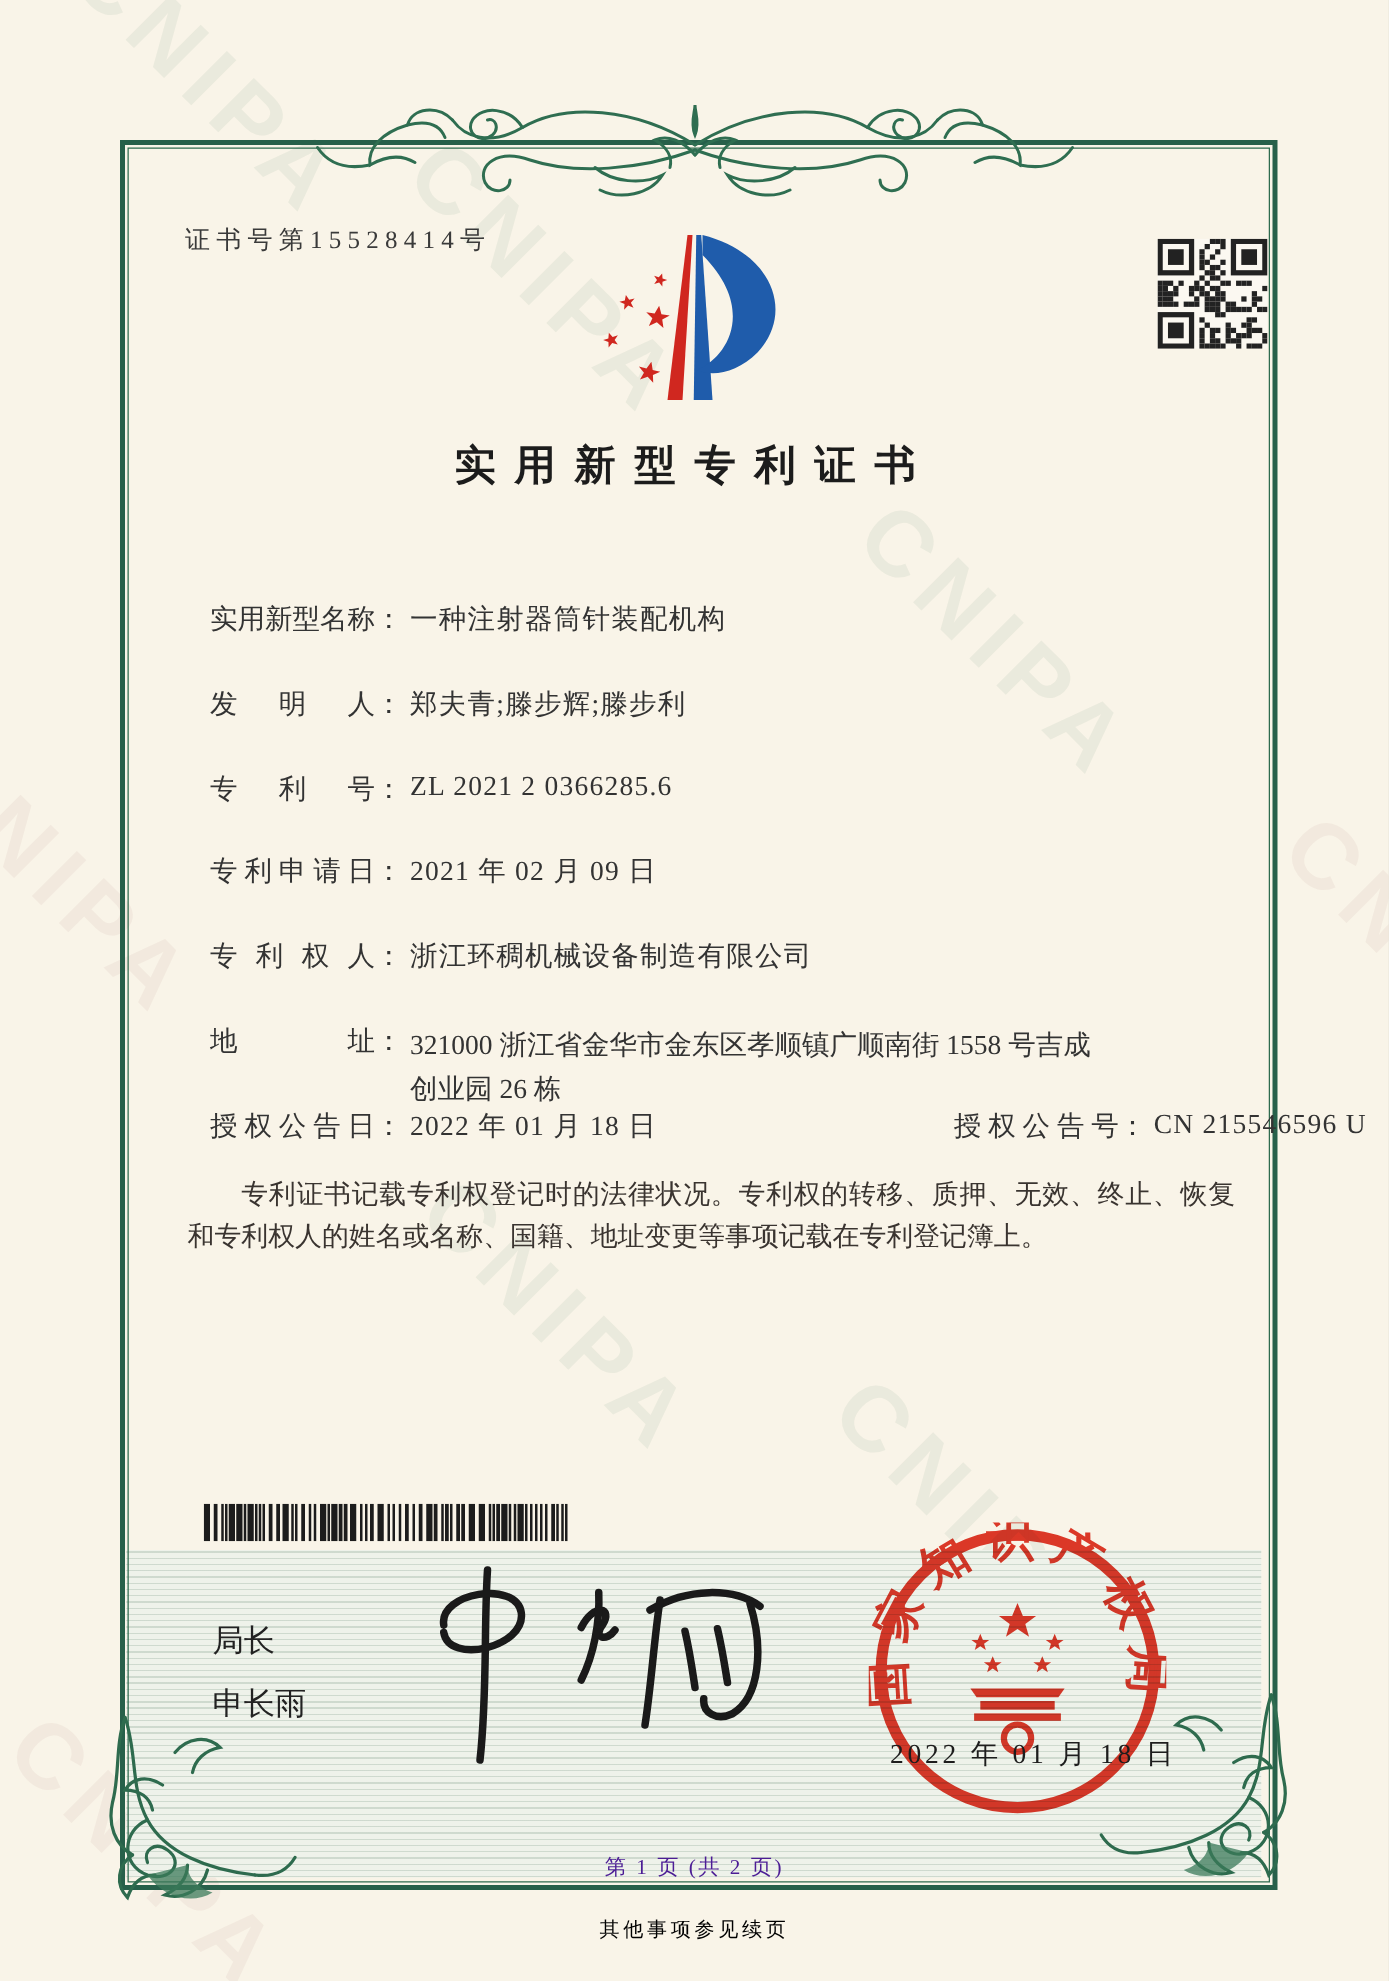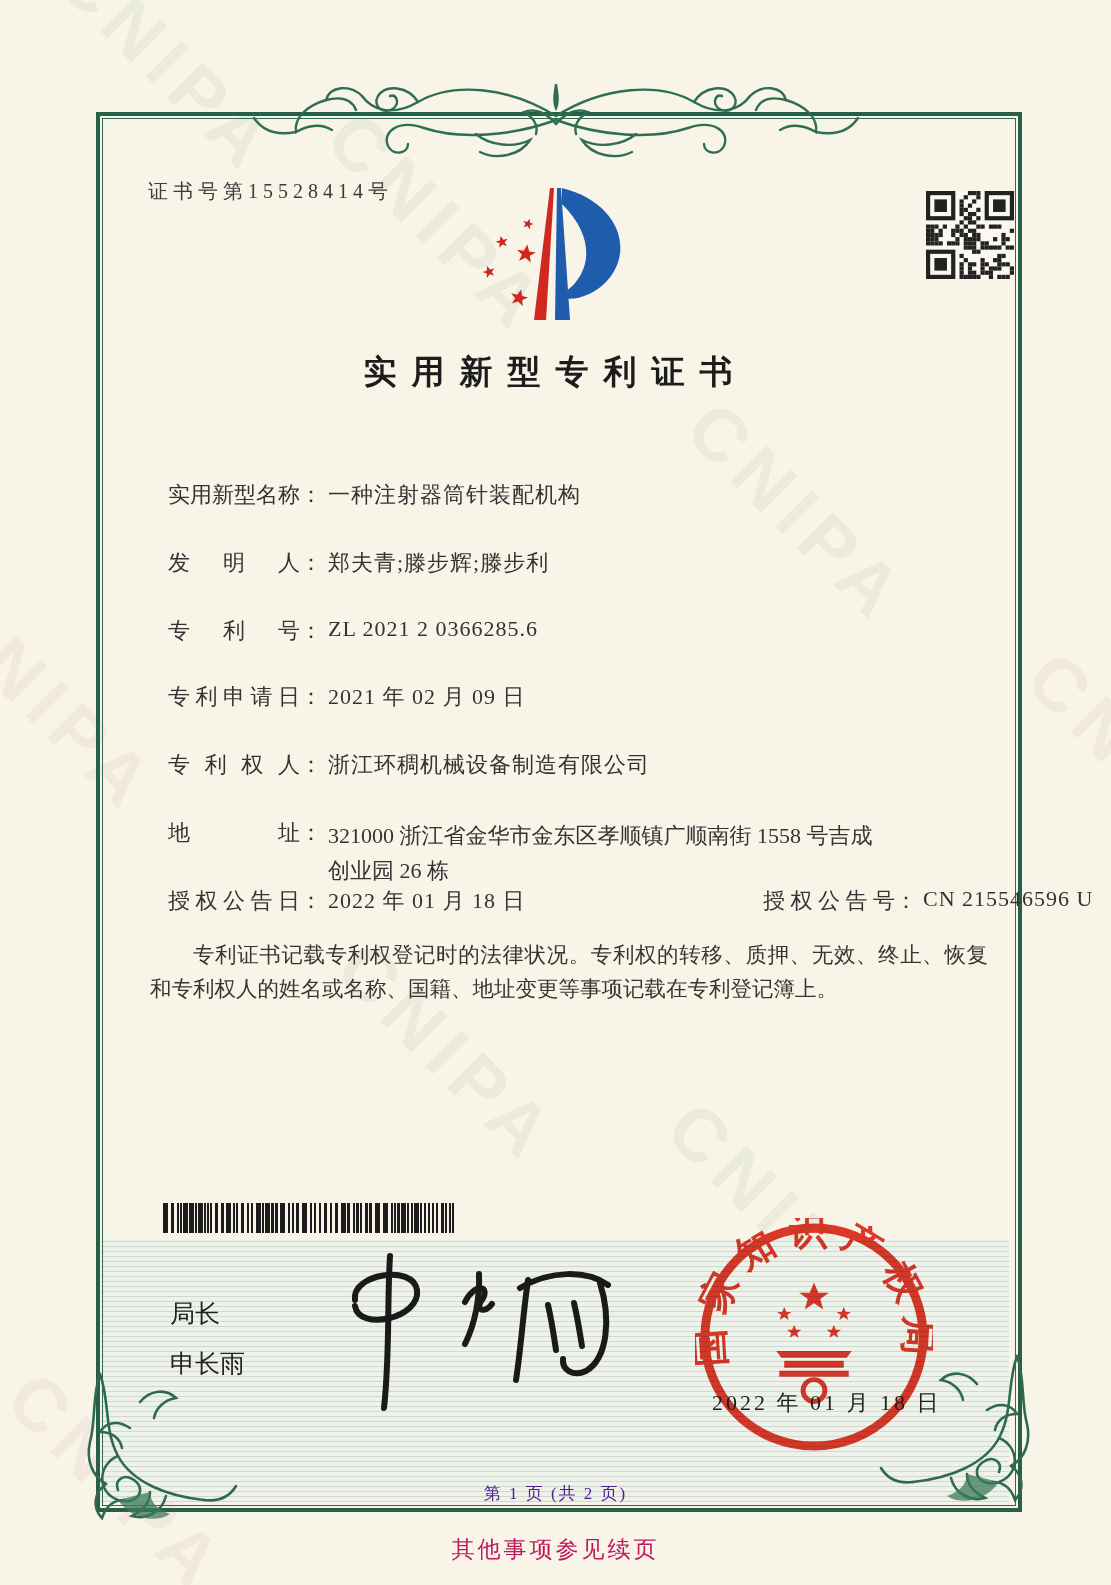--- a/index.html
+++ b/index.html
@@ -58,21 +58,21 @@
   
   .barcode{position:absolute; left:163px; top:1203px;}
   .officer{position:absolute; left:170px; top:1288px; font-family:"Liberation Sans","DejaVu Sans",sans-serif; font-size:25px; color:#222; line-height:50px;}
   .signature{position:absolute; left:295px; top:1242px;}
   .seal{position:absolute; left:695px; top:1218px; mix-blend-mode:multiply; opacity:0.93;}
   .seal-date{
     position:absolute; left:712px; top:1388px; font-size:22px; letter-spacing:3px;
     color:#1d1d1d; z-index:6; white-space:nowrap;
   }
   .page-foot{position:absolute; left:0; width:1111px; top:1482px; text-align:center; font-size:17px; color:#4c1d95; letter-spacing:2px;}
-  .cont-note{position:absolute; left:0; width:1111px; top:1534px; text-align:center; font-size:23px; color:#be185d; letter-spacing:3px;}
+  .cont-note{position:absolute; left:0; width:1111px; top:1534px; text-align:center; font-size:16px; color:#000000; letter-spacing:3px;}
   
   .orn{position:absolute; pointer-events:none;}
   .orn-top{left:246px; top:70px;}
   .orn-bl{left:70px; top:1368px;}
   .orn-br{left:872px; top:1350px;}
 </style>
 </head>
 <body>
 
 <div class="page">

